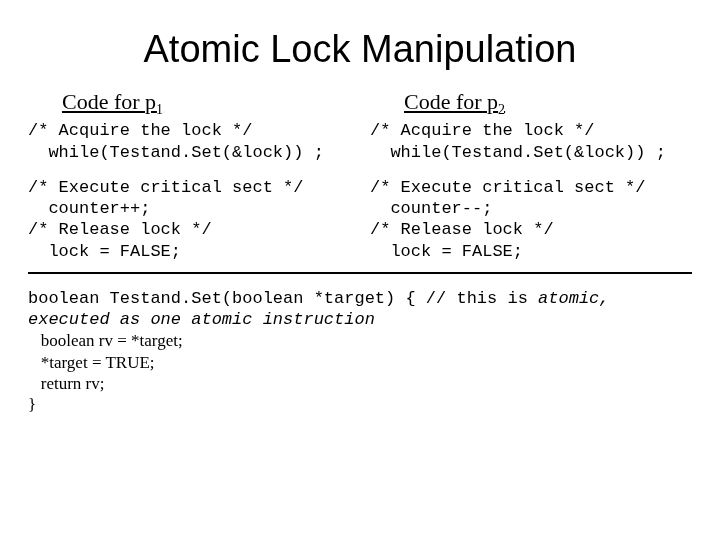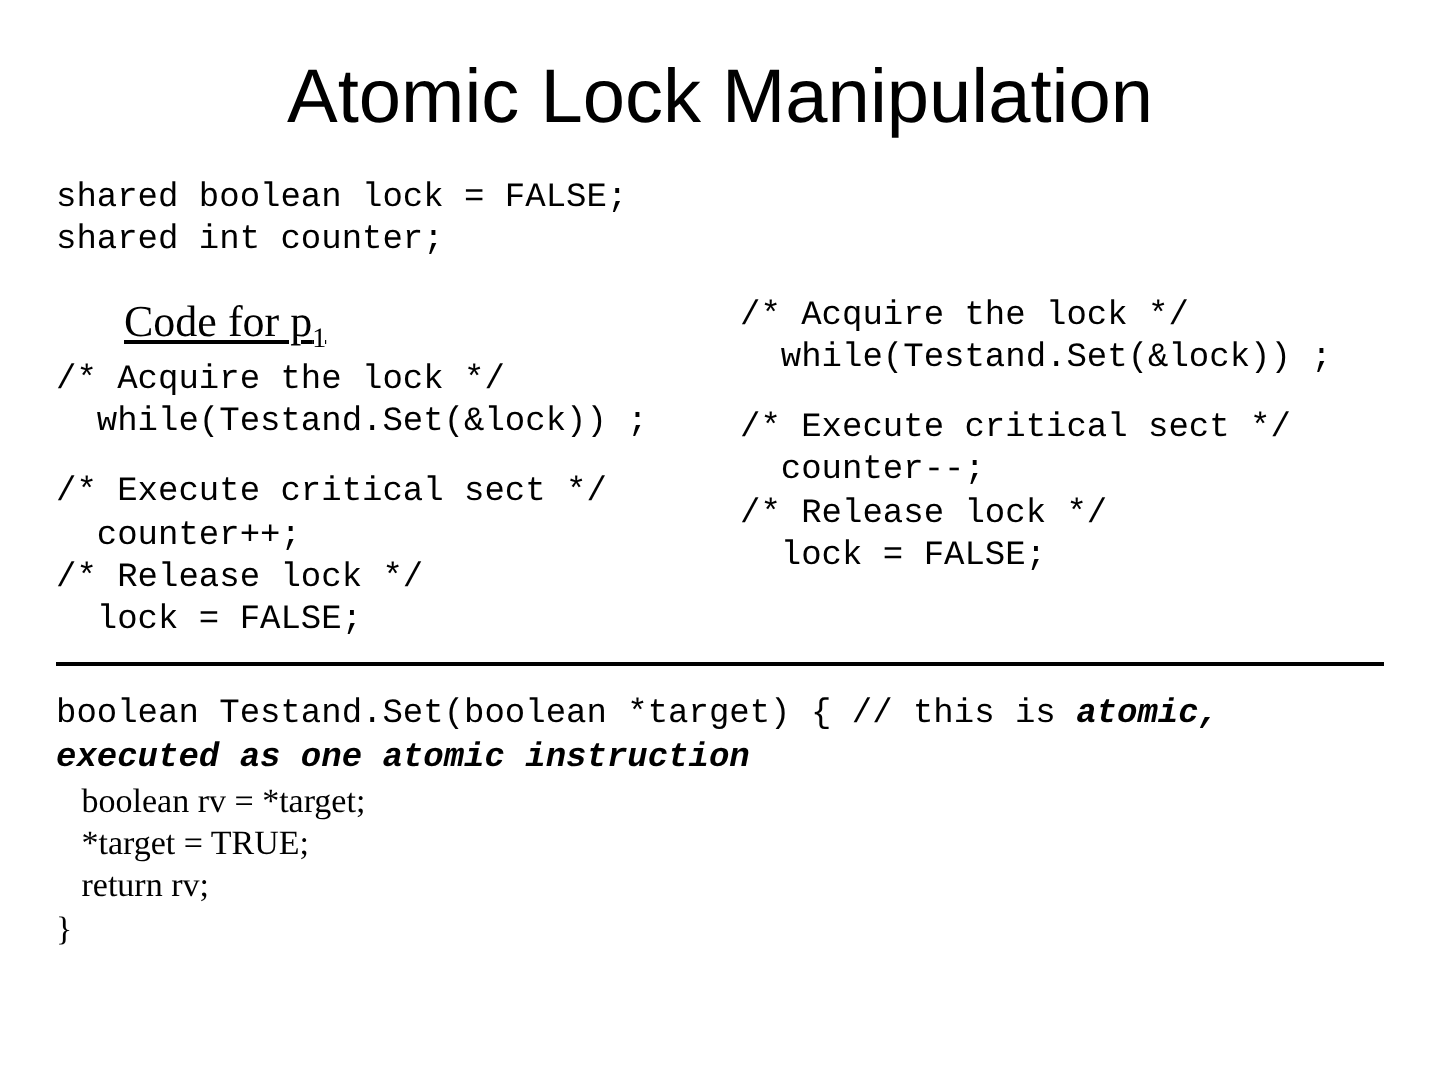--- a/index.html
+++ b/index.html
@@ -54,46 +54,47 @@
   .sep {
     border: none;
     border-top: 2px solid #000;
     margin: 10px 0 14px 0;
   }
   .func {
     font-family: "Courier New", Courier, monospace;
     font-size: 17px;
     line-height: 1.25;
   }
-  .func .bi { font-weight: bold; font-style: italic; margin-top: 32px; }
+  .func .bi { font-weight: normal; font-style: italic; margin-top: 32px; }
 </style>
 </head>
 <body>
 
 <div class="slide">
 
   <h1 class="title">Atomic Lock Manipulation</h1>
 
-  <div class="mono decl">shared boolean lock = FALSE;
-shared int counter;</div>
 
   <div class="cols">
     <div class="col">
       <div class="col-heading">
         <span>Code for p</span><sub>1</sub>
       </div>
       <div class="mono">/* Acquire the lock */
   while(Testand.Set(&amp;lock)) ;</div>
       <div style="height:14px"></div>
       <div class="mono">/* Execute critical sect */
   counter++;
 /* Release lock */
   lock = FALSE;</div>
     </div>
     <div class="col">
+      <div class="col-heading">
+        <span>Code for p</span><sub>2</sub>
+      </div>
       <div class="mono">/* Acquire the lock */
   while(Testand.Set(&amp;lock)) ;</div>
       <div style="height:14px"></div>
       <div class="mono">/* Execute critical sect */
   counter--;
 /* Release lock */
   lock = FALSE;</div>
     </div>
   </div>
 

